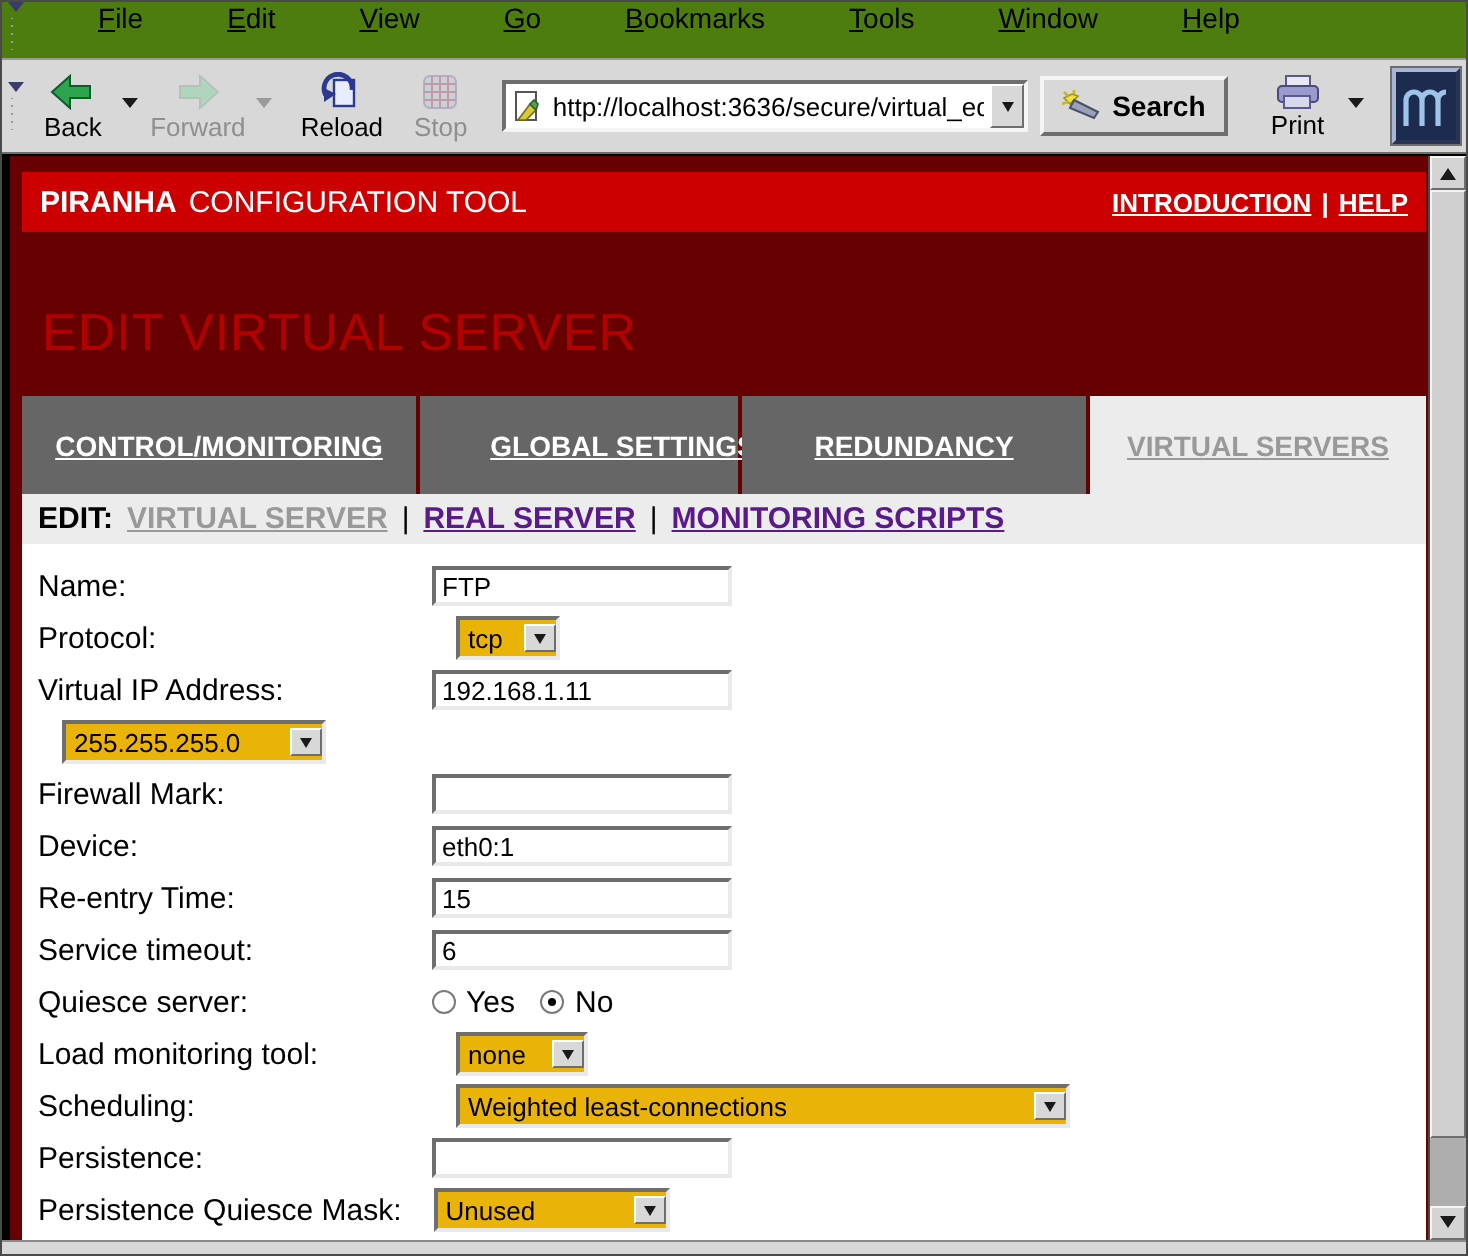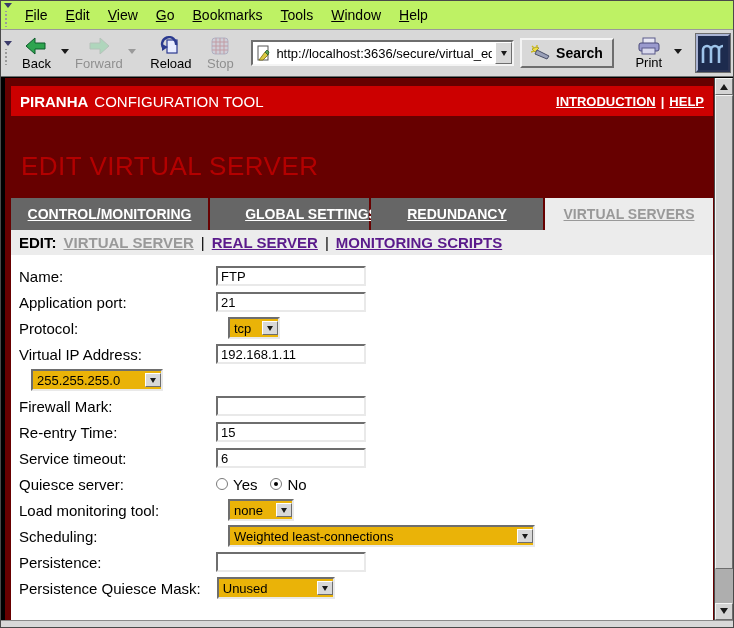--- a/index.html
+++ b/index.html
@@ -3,21 +3,21 @@
 <meta charset="utf-8">
 <style>
   html,body{margin:0;padding:0;background:#888;}
   *{box-sizing:border-box;}
   .window{
     width:734px;height:628px;background:#d8d8d8;
     border:1px solid #4a4a4a;display:flex;flex-direction:column;
     font-family:"Liberation Sans",sans-serif;overflow:hidden;
   }
   
-  .menubar{height:29px;display:flex;align-items:center;background:#bef264;border-bottom:1px solid #9a9a9a;}
+  .menubar{height:29px;display:flex;align-items:flex-start;background:#4d7c0f;border-bottom:1px solid #9a9a9a;gap:24px;}
   .grip{width:10px;height:24px;margin:0 3px 0 2px;position:relative;
     background-image:radial-gradient(#9a9a9a 26%,transparent 27%);
     background-size:4px 4px;background-position:1px 6px;background-repeat:repeat-y;
     background-clip:content-box;padding-top:8px;}
   .grip::before{content:"";position:absolute;top:0;left:1px;border:4px solid transparent;border-top:5px solid #3b3b6b;}
   .menu-item{padding:0 9px;font-size:14px;color:#000;white-space:nowrap;}
   .menu-item u{text-decoration:underline;}
   
   .toolbar{height:47px;display:flex;align-items:center;background:#d8d8d8;border-bottom:1px solid #6e6e6e;padding-right:3px;}
   .tbtn{display:flex;flex-direction:column;align-items:center;justify-content:center;height:44px;min-width:42px;font-size:13px;color:#000;padding:0 3px;text-align:right;}
@@ -37,21 +37,21 @@
     display:flex;align-items:center;justify-content:center;}
   
   .content{flex:1;display:flex;overflow:hidden;border-top:1px solid #000;}
   .page{flex:1;background:#670000;border-left:4px solid #000;display:flex;flex-direction:column;padding:8px 1px 0 6px;overflow:hidden;}
   .redbar{height:30px;background:#cc0000;color:#fff;display:flex;align-items:center;padding:0 9px;font-size:15px;flex:none;}
   .brand-bold{font-weight:bold;}
   .redbar-links{margin-left:auto;font-size:13px;font-weight:bold;display:flex;gap:5px;align-items:center;}
   .redbar-links .rlink{color:#fff;text-decoration:underline;}
   .page-heading{height:82px;flex:none;display:flex;align-items:flex-end;padding:0 0 16px 10px;
     color:#b30000;font-size:26px;letter-spacing:0.5px;}
-  .tabs{display:flex;gap:2px;height:32px;flex:none;justify-content:flex-end;}
+  .tabs{display:flex;gap:2px;height:49px;flex:none;justify-content:flex-end;}
   .tab{background:#666666;color:#fff;font-weight:bold;font-size:14px;display:flex;align-items:center;justify-content:center;white-space:nowrap;}
   .tab span{text-decoration:underline;}
   .tab.t0{width:197px;}.tab.t1{width:159px;padding-left:44px;}.tab.t2{width:172px;}.tab.t3{flex:1;}
   .tab.active{background:#ececec;color:#999;}
   .subnav{background:#ececec;height:25px;flex:none;display:flex;align-items:center;gap:7px;padding-left:8px;font-size:15px;font-weight:bold;color:#000;}
   .subnav .current{color:#999;text-decoration:underline;}
   .subnav .link{color:#5a1a8b;text-decoration:underline;}
   .subnav .sep{font-weight:normal;}
   
   .form{background:#fff;flex:1;padding:8px 0 0 8px;font-size:15px;color:#000;overflow:hidden;}
@@ -210,24 +210,20 @@
         <span class="link">MONITORING SCRIPTS</span>
       </div>
 
       <div class="form">
 
         <div class="frow">
           <span class="flabel">Name:</span>
           <input class="tinput" value="FTP" style="">
         </div>
 
-        <div class="frow">
-          <span class="flabel">Application port:</span>
-          <input class="tinput" value="21" style="">
-        </div>
 
         <div class="frow">
           <span class="flabel">Protocol:</span>
           <div class="combo c-protocol">
             <span class="combo-text">tcp</span>
             <span class="combo-btn"></span>
           </div>
         </div>
 
         <div class="frow">
@@ -240,20 +236,24 @@
             <span class="combo-text">255.255.255.0</span>
             <span class="combo-btn"></span>
           </div>
         </div>
 
         <div class="frow">
           <span class="flabel">Firewall Mark:</span>
           <input class="tinput" value="" style="">
         </div>
 
+        <div class="frow">
+          <span class="flabel">Device:</span>
+          <input class="tinput" value="eth0:1" style="">
+        </div>
 
         <div class="frow">
           <span class="flabel">Re-entry Time:</span>
           <input class="tinput" value="15" style="">
         </div>
 
         <div class="frow">
           <span class="flabel">Service timeout:</span>
           <input class="tinput" value="6" style="">
         </div>

